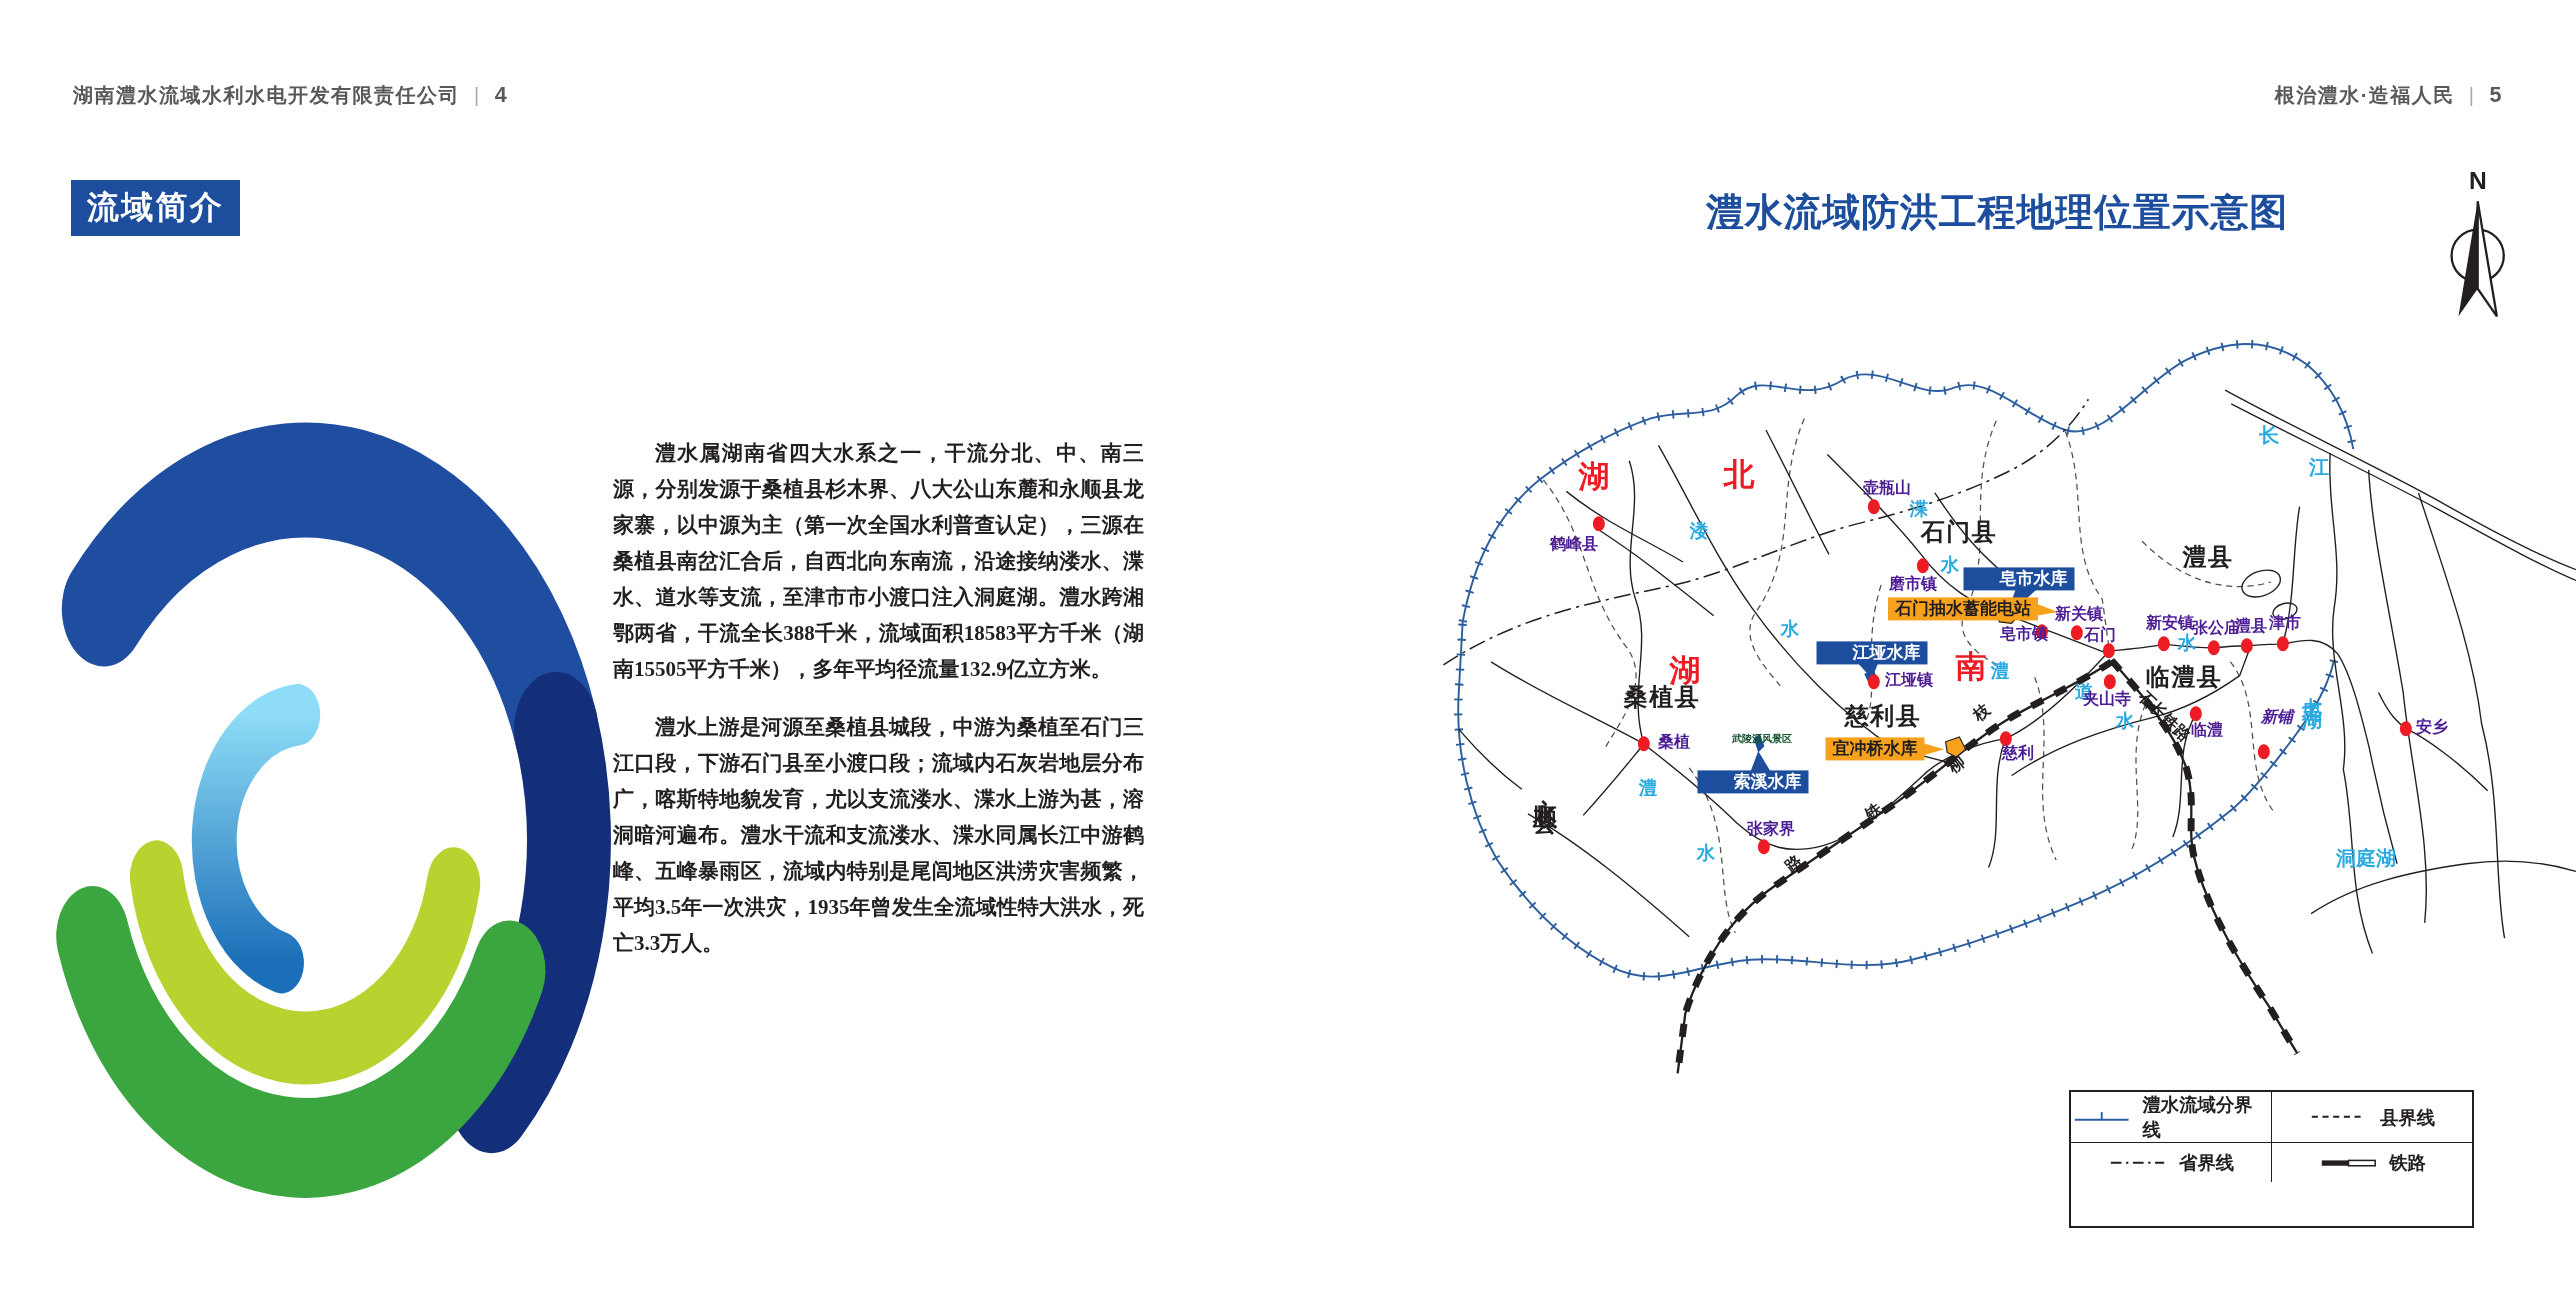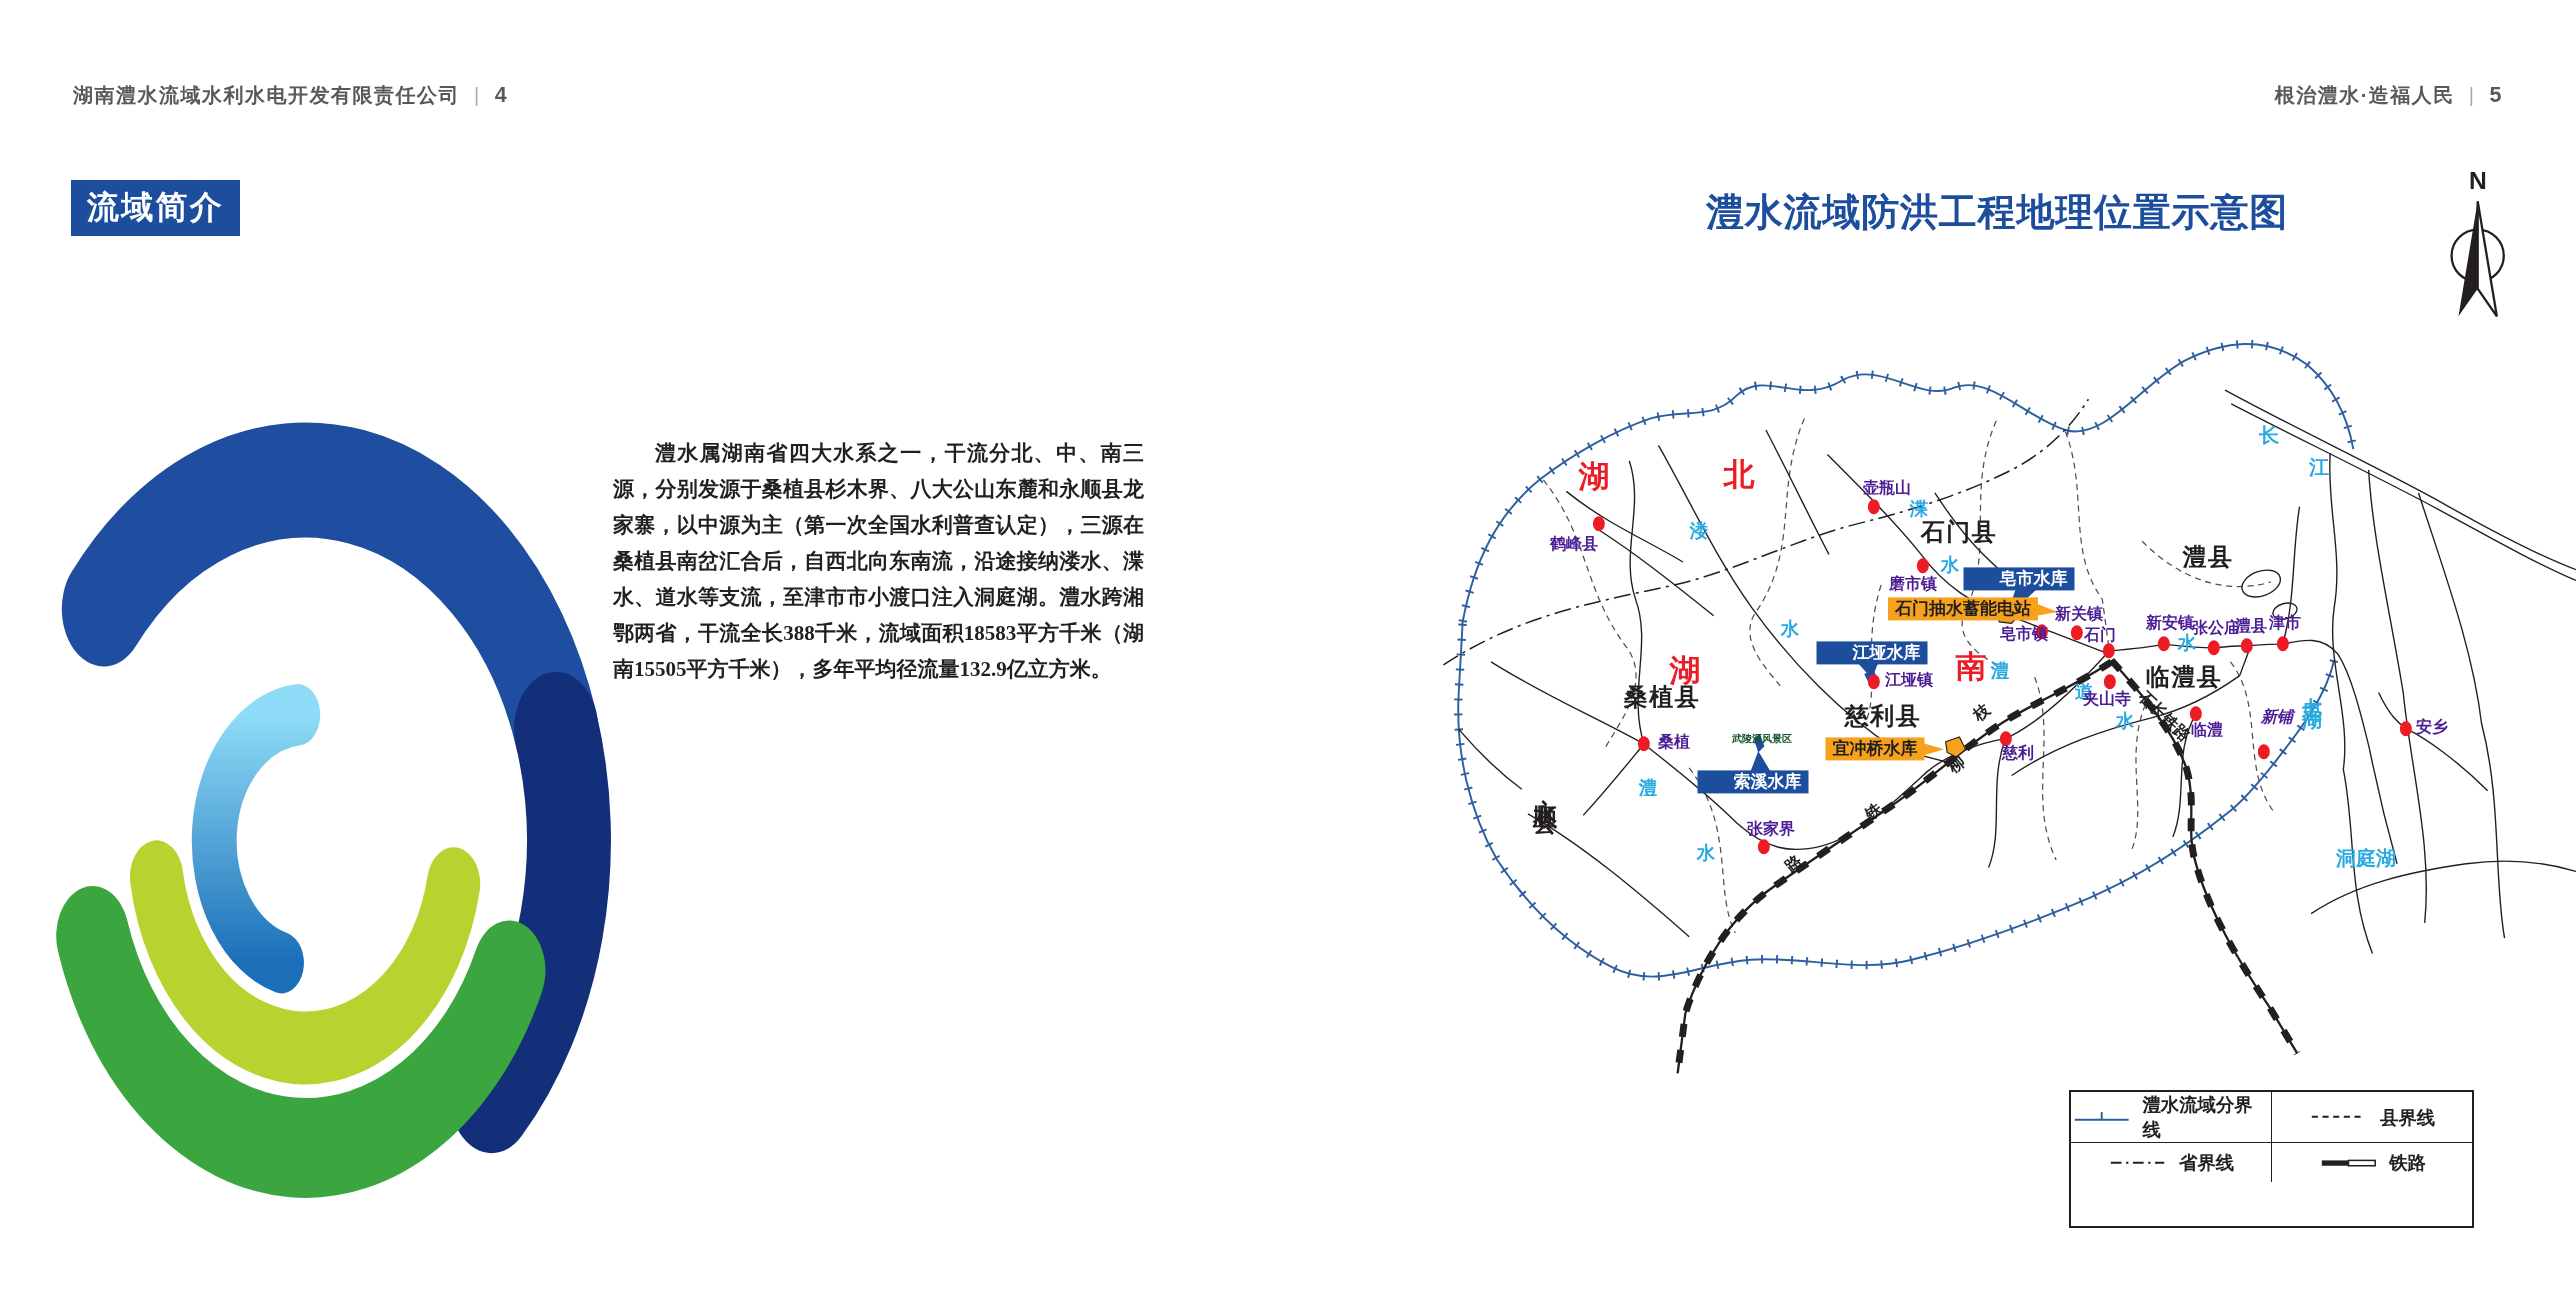--- a/index.html
+++ b/index.html
@@ -58,20 +58,21 @@
     <span>湖南澧水流域水利水电开发有限责任公司</span><span class="sep">|</span><span class="pn">4</span>
   </div>
   <div id="hdr-right" class="hdr">
     <span>根治澧水·造福人民</span><span class="sep">|</span><span class="pn">5</span>
   </div>
 
   <div id="section-title">流域简介</div>
 
   <div id="body-text">
     <p>澧水属湖南省四大水系之一，干流分北、中、南三源，分别发源于桑植县杉木界、八大公山东麓和永顺县龙家寨，以中源为主（第一次全国水利普查认定），三源在桑植县南岔汇合后，自西北向东南流，沿途接纳溇水、渫水、道水等支流，至津市市小渡口注入洞庭湖。澧水跨湘鄂两省，干流全长388千米，流域面积18583平方千米（湖南15505平方千米），多年平均径流量132.9亿立方米。</p>
+    <p>澧水上游是河源至桑植县城段，中游为桑植至石门三江口段，下游石门县至小渡口段；流域内石灰岩地层分布广，喀斯特地貌发育，尤以支流溇水、渫水上游为甚，溶洞暗河遍布。澧水干流和支流溇水、渫水同属长江中游鹤峰、五峰暴雨区，流域内特别是尾闾地区洪涝灾害频繁，平均3.5年一次洪灾，1935年曾发生全流域性特大洪水，死亡3.3万人。</p>
   </div>
 
   <div id="map-title">澧水流域防洪工程地理位置示意图</div>
   <div id="compass-n">N</div>
 
   <svg id="line-art" width="2576" height="1306" viewBox="0 0 3355 1701">
     <defs>
       <linearGradient id="skyGrad" x1="0" y1="0" x2="0" y2="1">
         <stop offset="0" stop-color="#8edcf7"></stop>
           <stop offset="1" stop-color="#1b6fb8"></stop>

